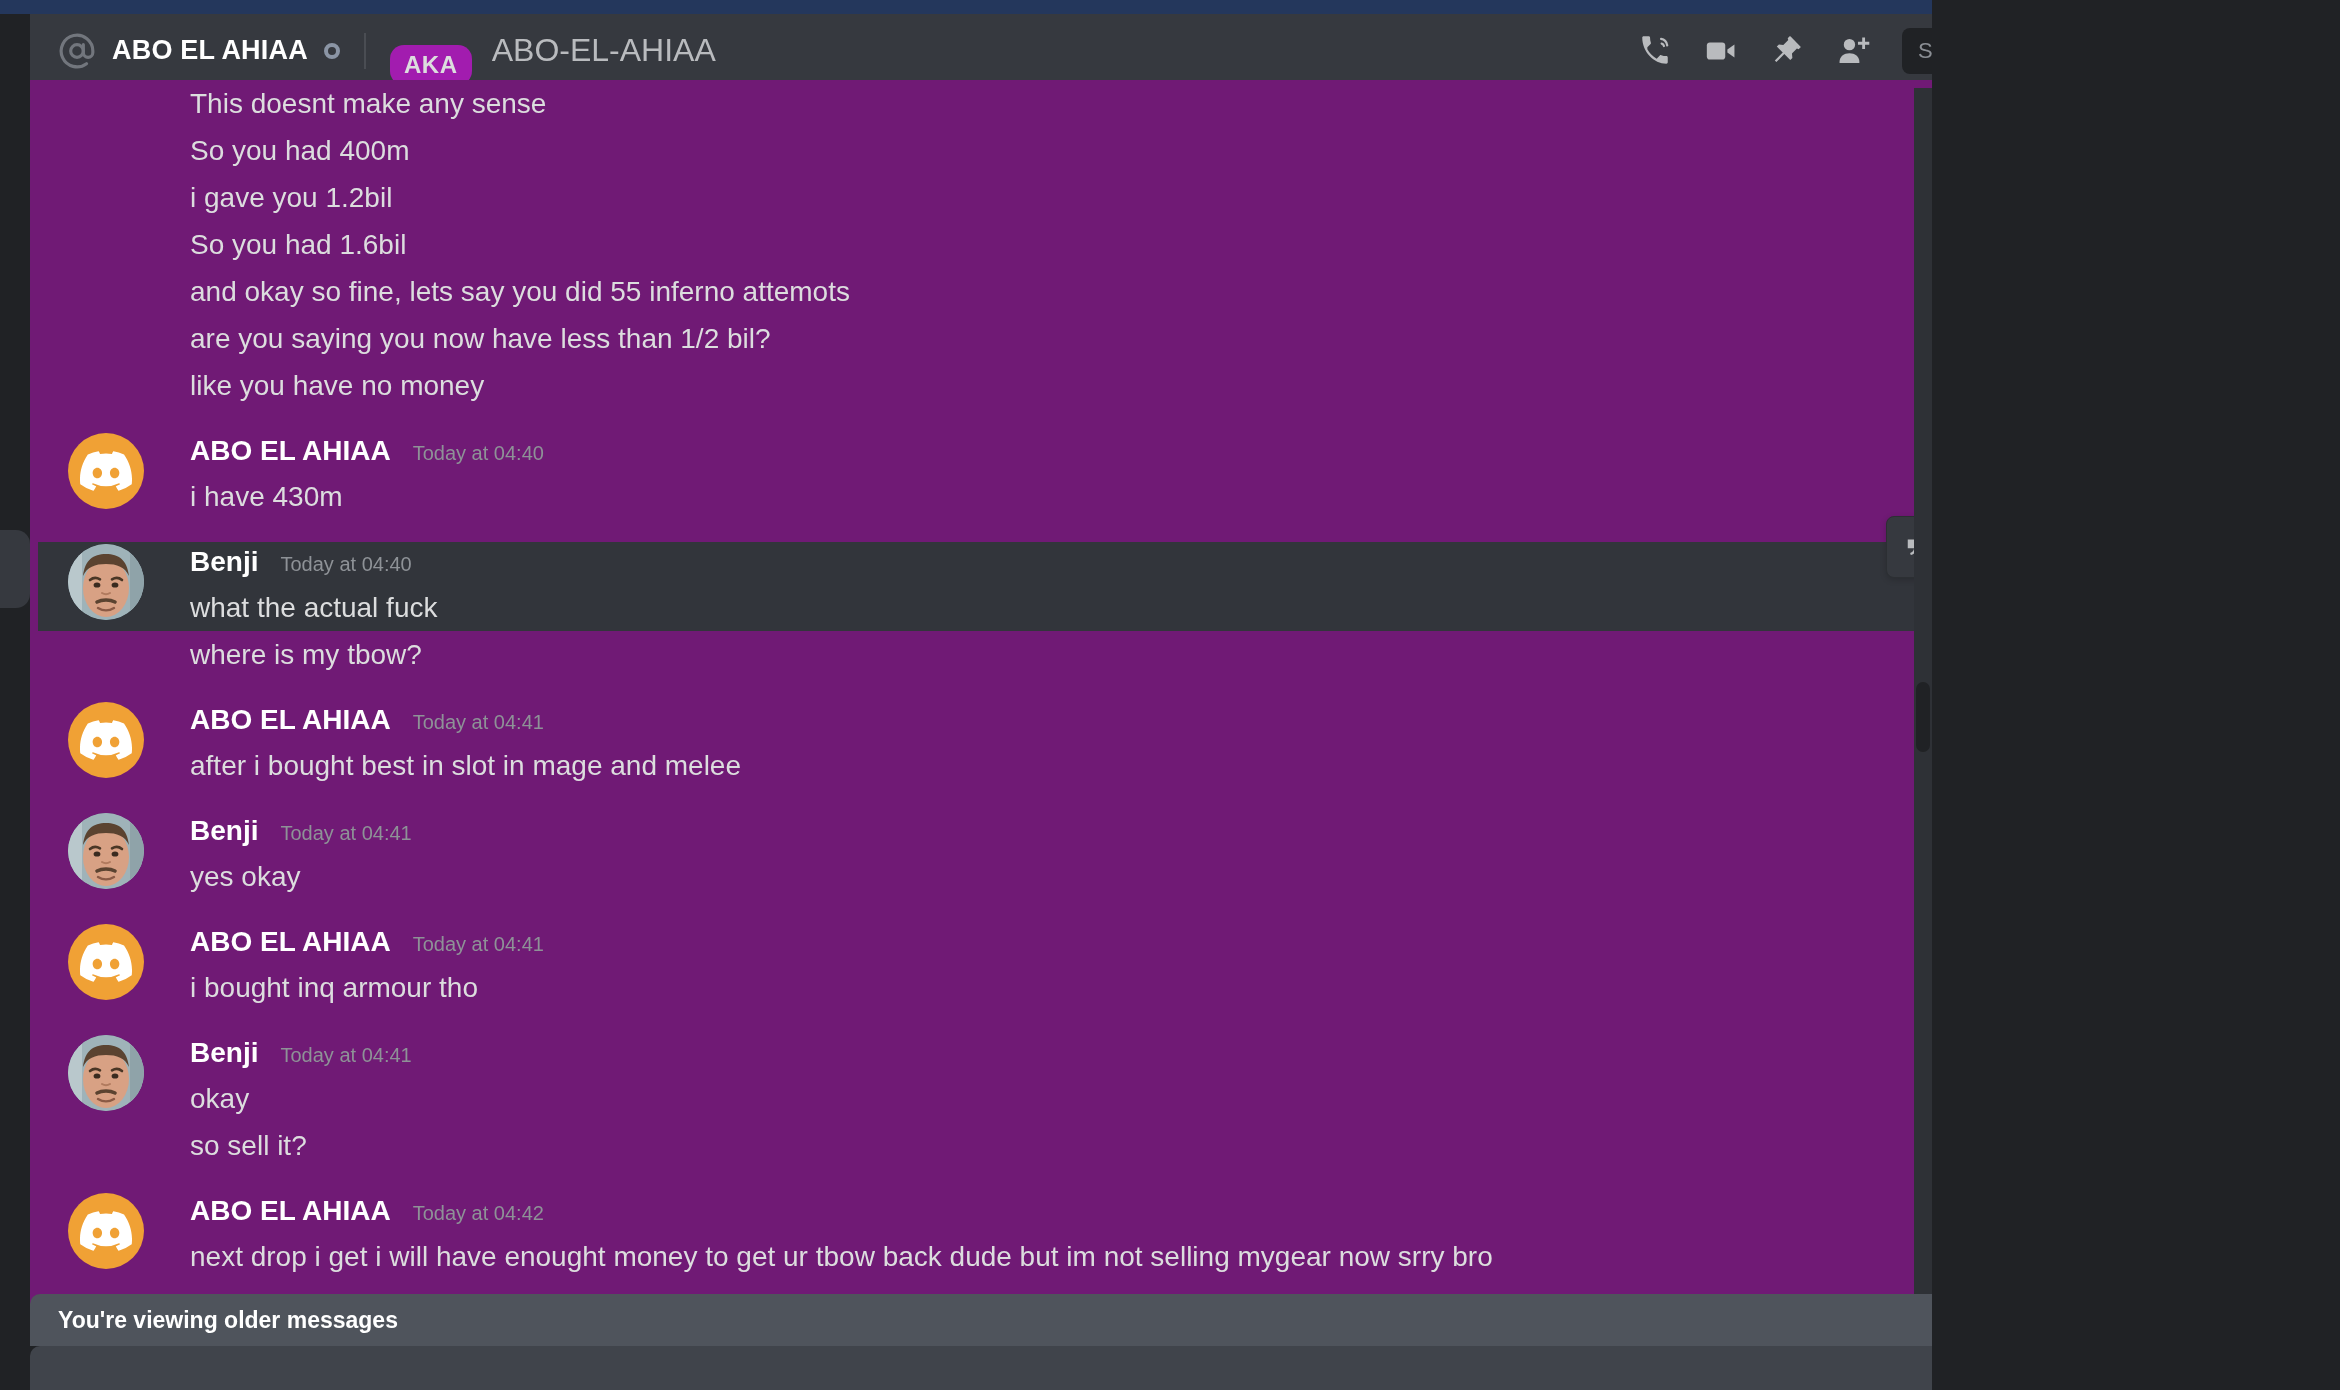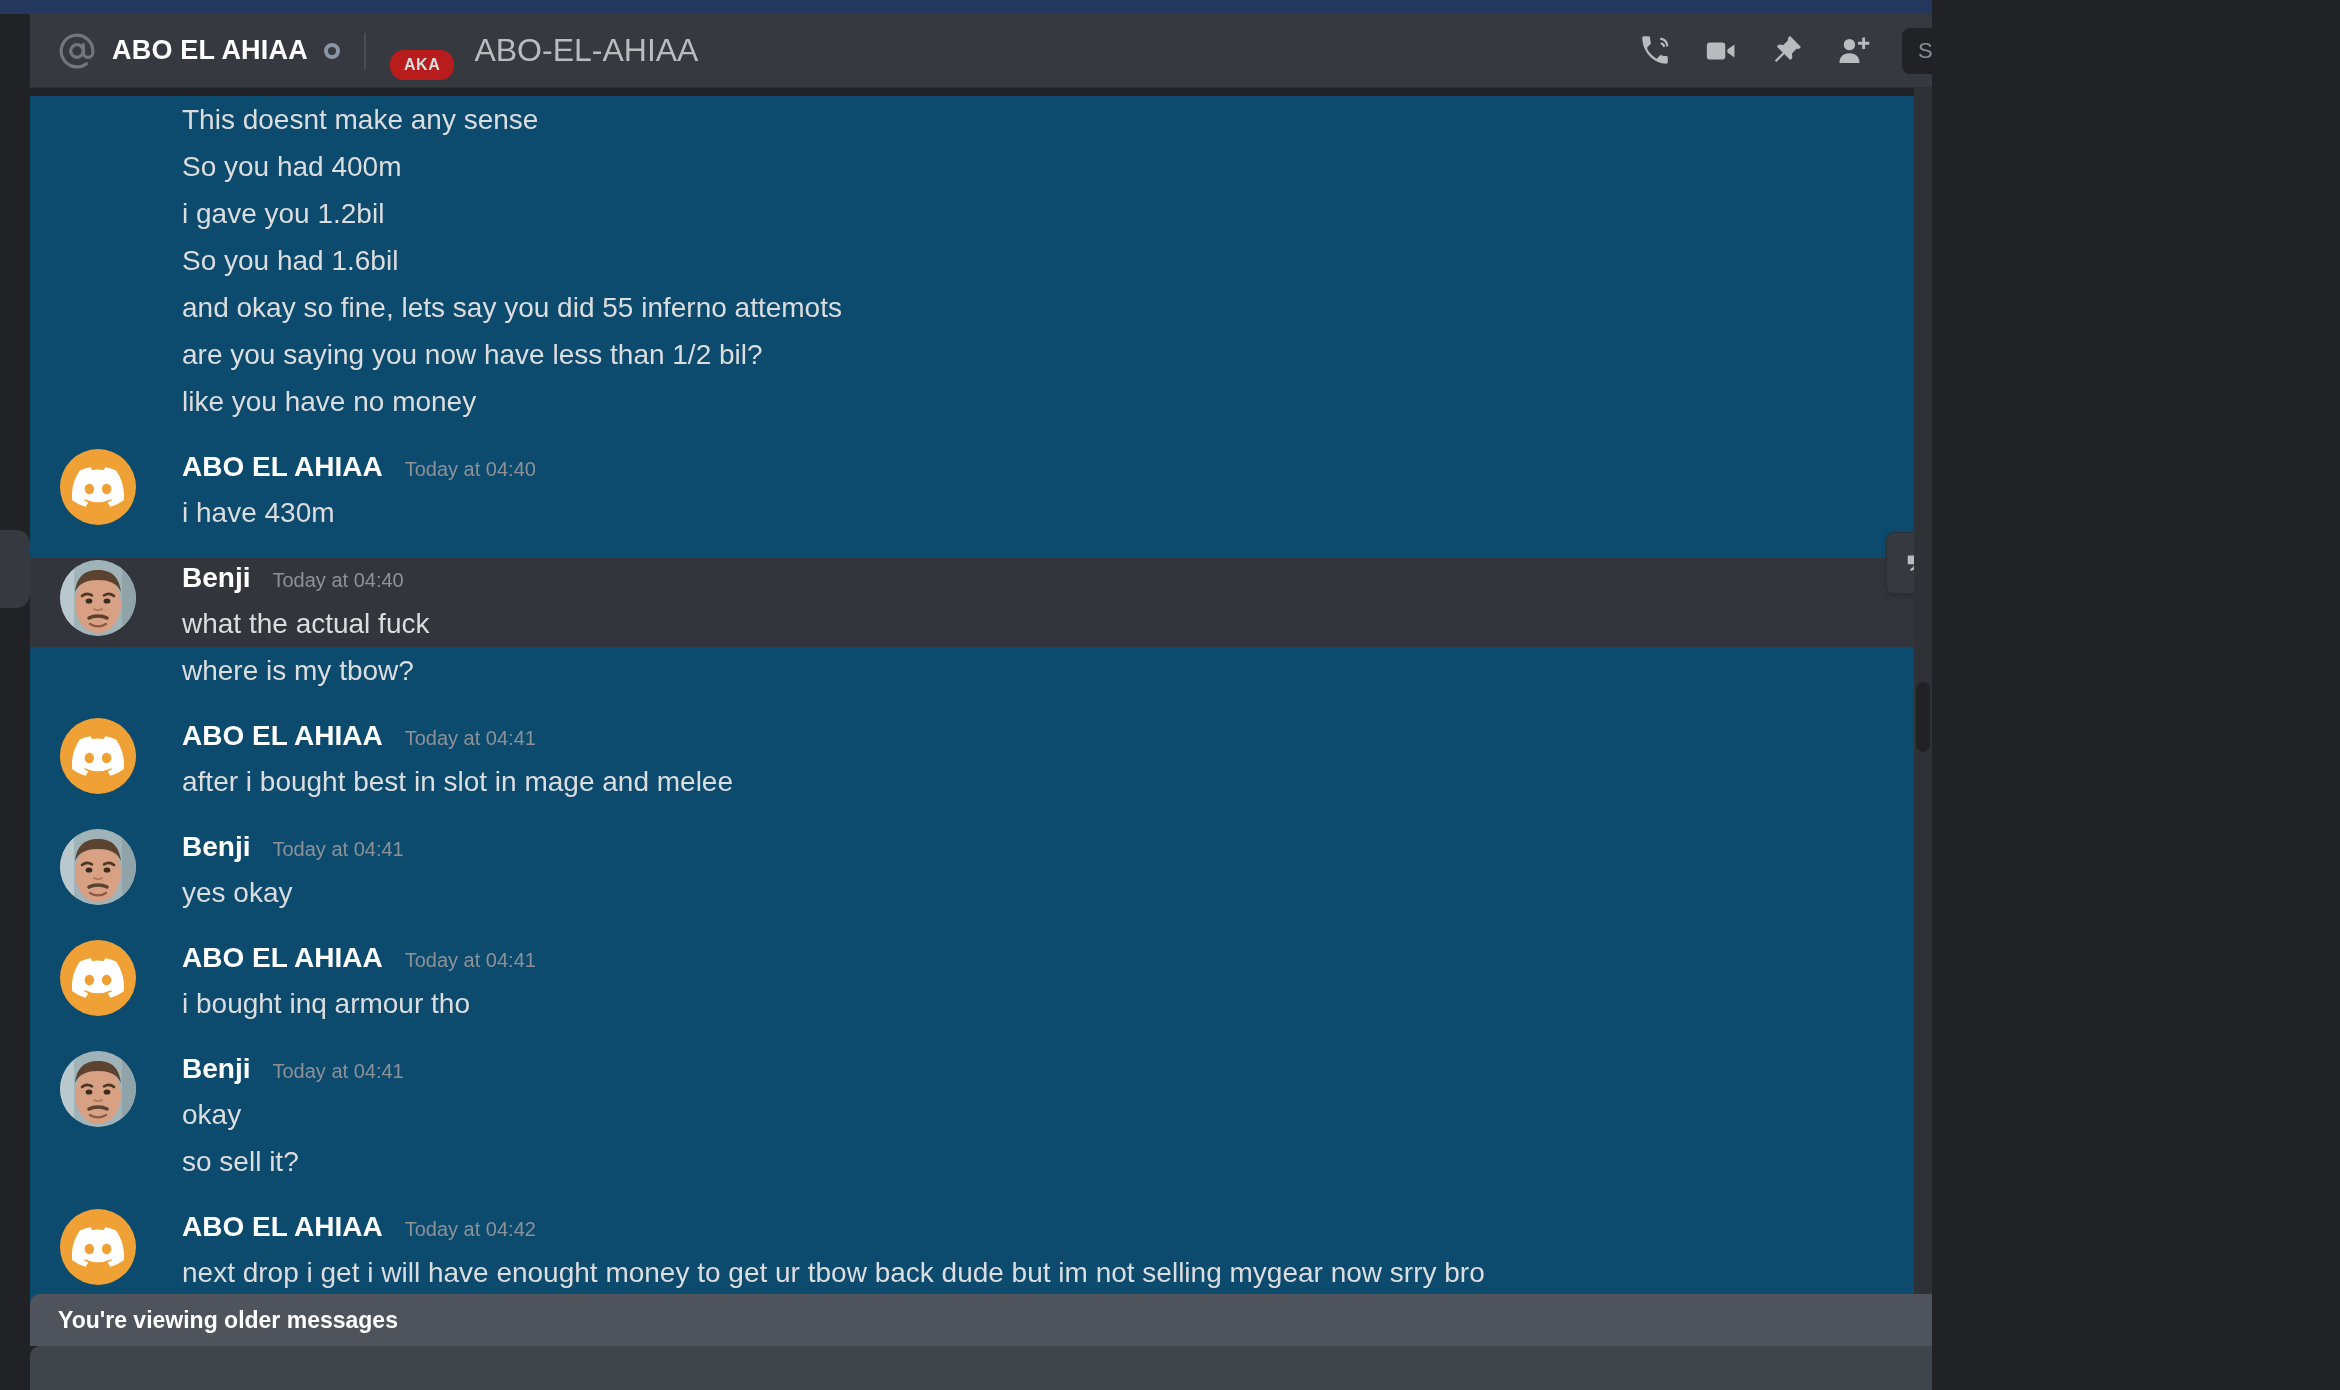--- a/index.html
+++ b/index.html
@@ -45,22 +45,22 @@
   .status-dot{
     width:16px; height:16px; border-radius:50%;
     border:4px solid #8b95a5; background:#36393f;
     margin-left:16px; flex:0 0 auto;
   }
   .hdr-divider{
     width:2px; height:36px; background:#4a4d53; margin:0 24px;
     flex:0 0 auto;
   }
   .aka-badge{
-    background:#b91c1c; color:#dcddde;
-    font-size:16px; font-weight:bold; letter-spacing:.6px;
+    background:#a21caf; color:#dcddde;
+    font-size:24px; font-weight:bold; letter-spacing:.6px;
     padding:6px 14px; border-radius:14px; flex:0 0 auto;margin-top:28px;
   }
   .aka-name{
     color:#b9bbbe; font-size:32px; margin-left:20px; white-space:nowrap;
   }
   .header-right{
     margin-left:auto; display:flex; align-items:center;
     padding-right:34px; gap:24px;
   }
   .hicon{ width:42px; height:42px; display:flex; align-items:center; justify-content:center; }
@@ -71,22 +71,22 @@
     margin:0 4px;
   }
   .searchbox input{
     flex:1; background:transparent; border:0; outline:0;
     color:#dcddde; font-family:"Liberation Sans", sans-serif; font-size:22px;
   }
   .searchbox input::placeholder{ color:#8a8e94; }
 
   
   .messages{
-    position:absolute; left:30px; top:96px; width:2292px; height:1246px;
-    background:#0c4a6e; overflow:hidden;
+    position:absolute; left:30px; top:80px; width:2292px; height:1246px;
+    background:#701a75; overflow:hidden;padding-left:8px;
   }
   .msg-row{ position:relative; padding:0 34px 0 34px; }
   .msg-row.hovered{ background:#32353b; }
   .cont-line{
     color:#dcddde; font-size:28px; line-height:47px;
     padding-left:118px; white-space:nowrap;
   }
   .group{ position:relative; margin-top:22px; }
   .group-head{
     display:flex; align-items:baseline; padding-left:118px;

